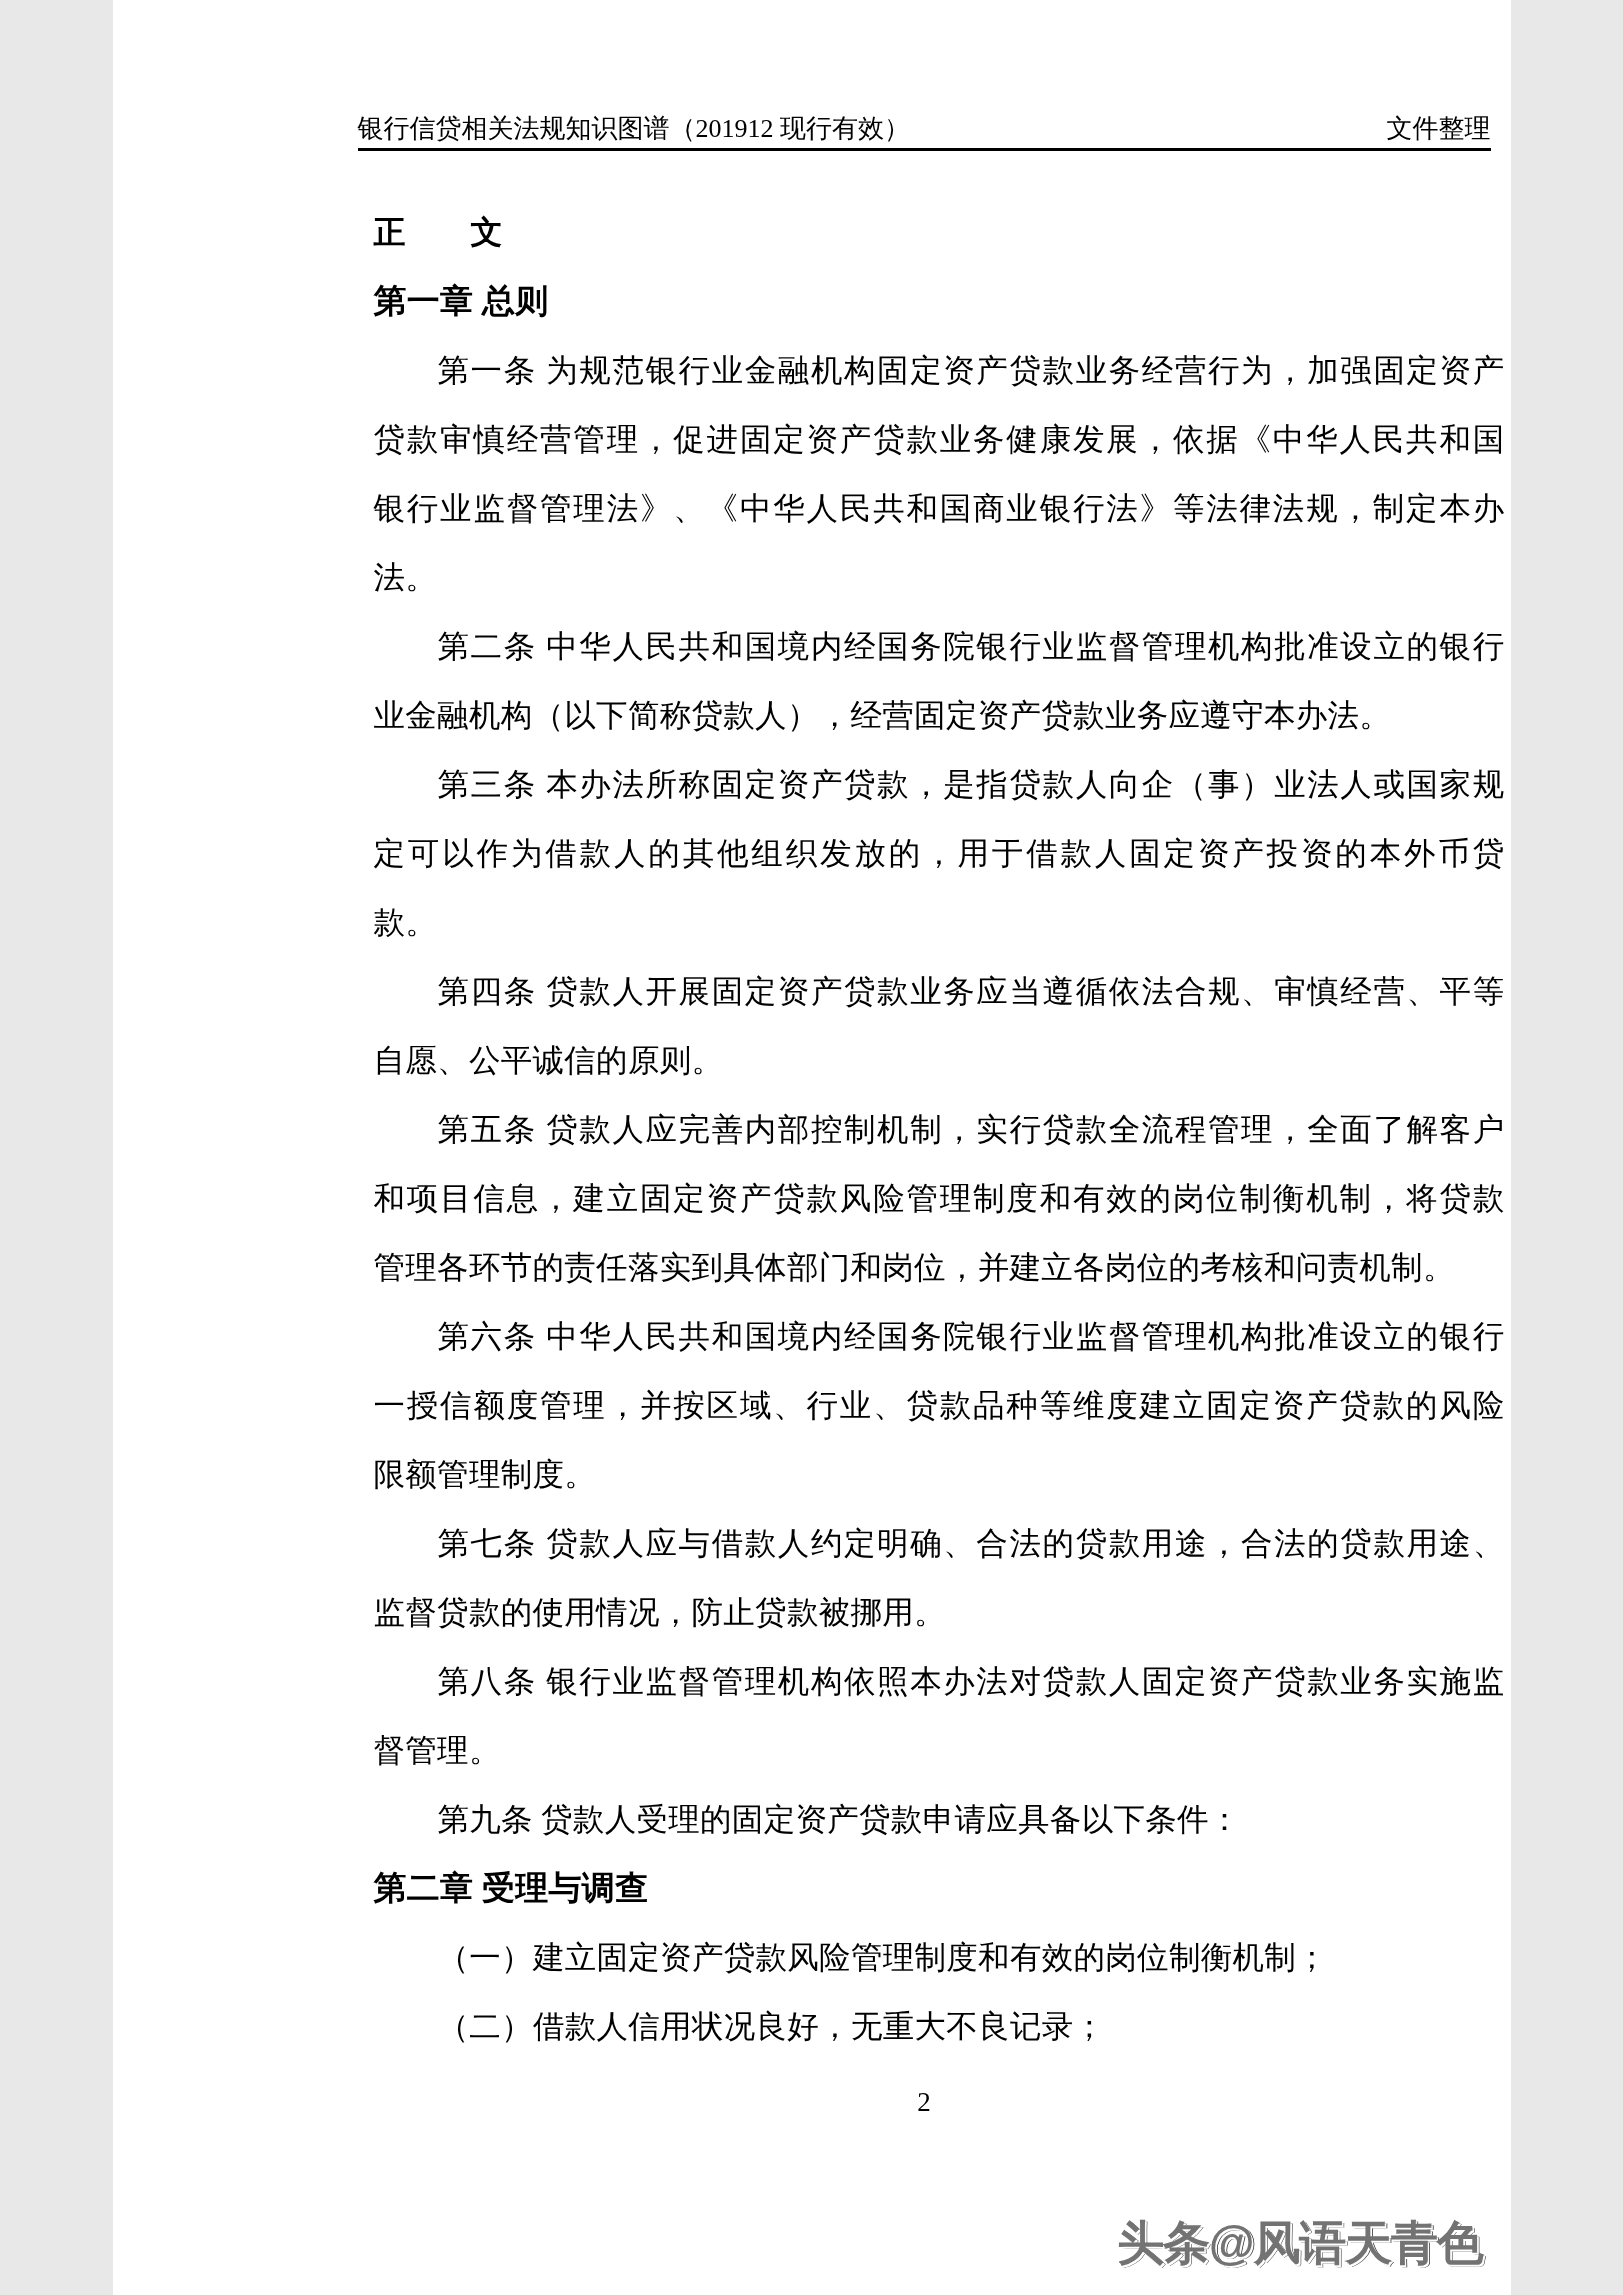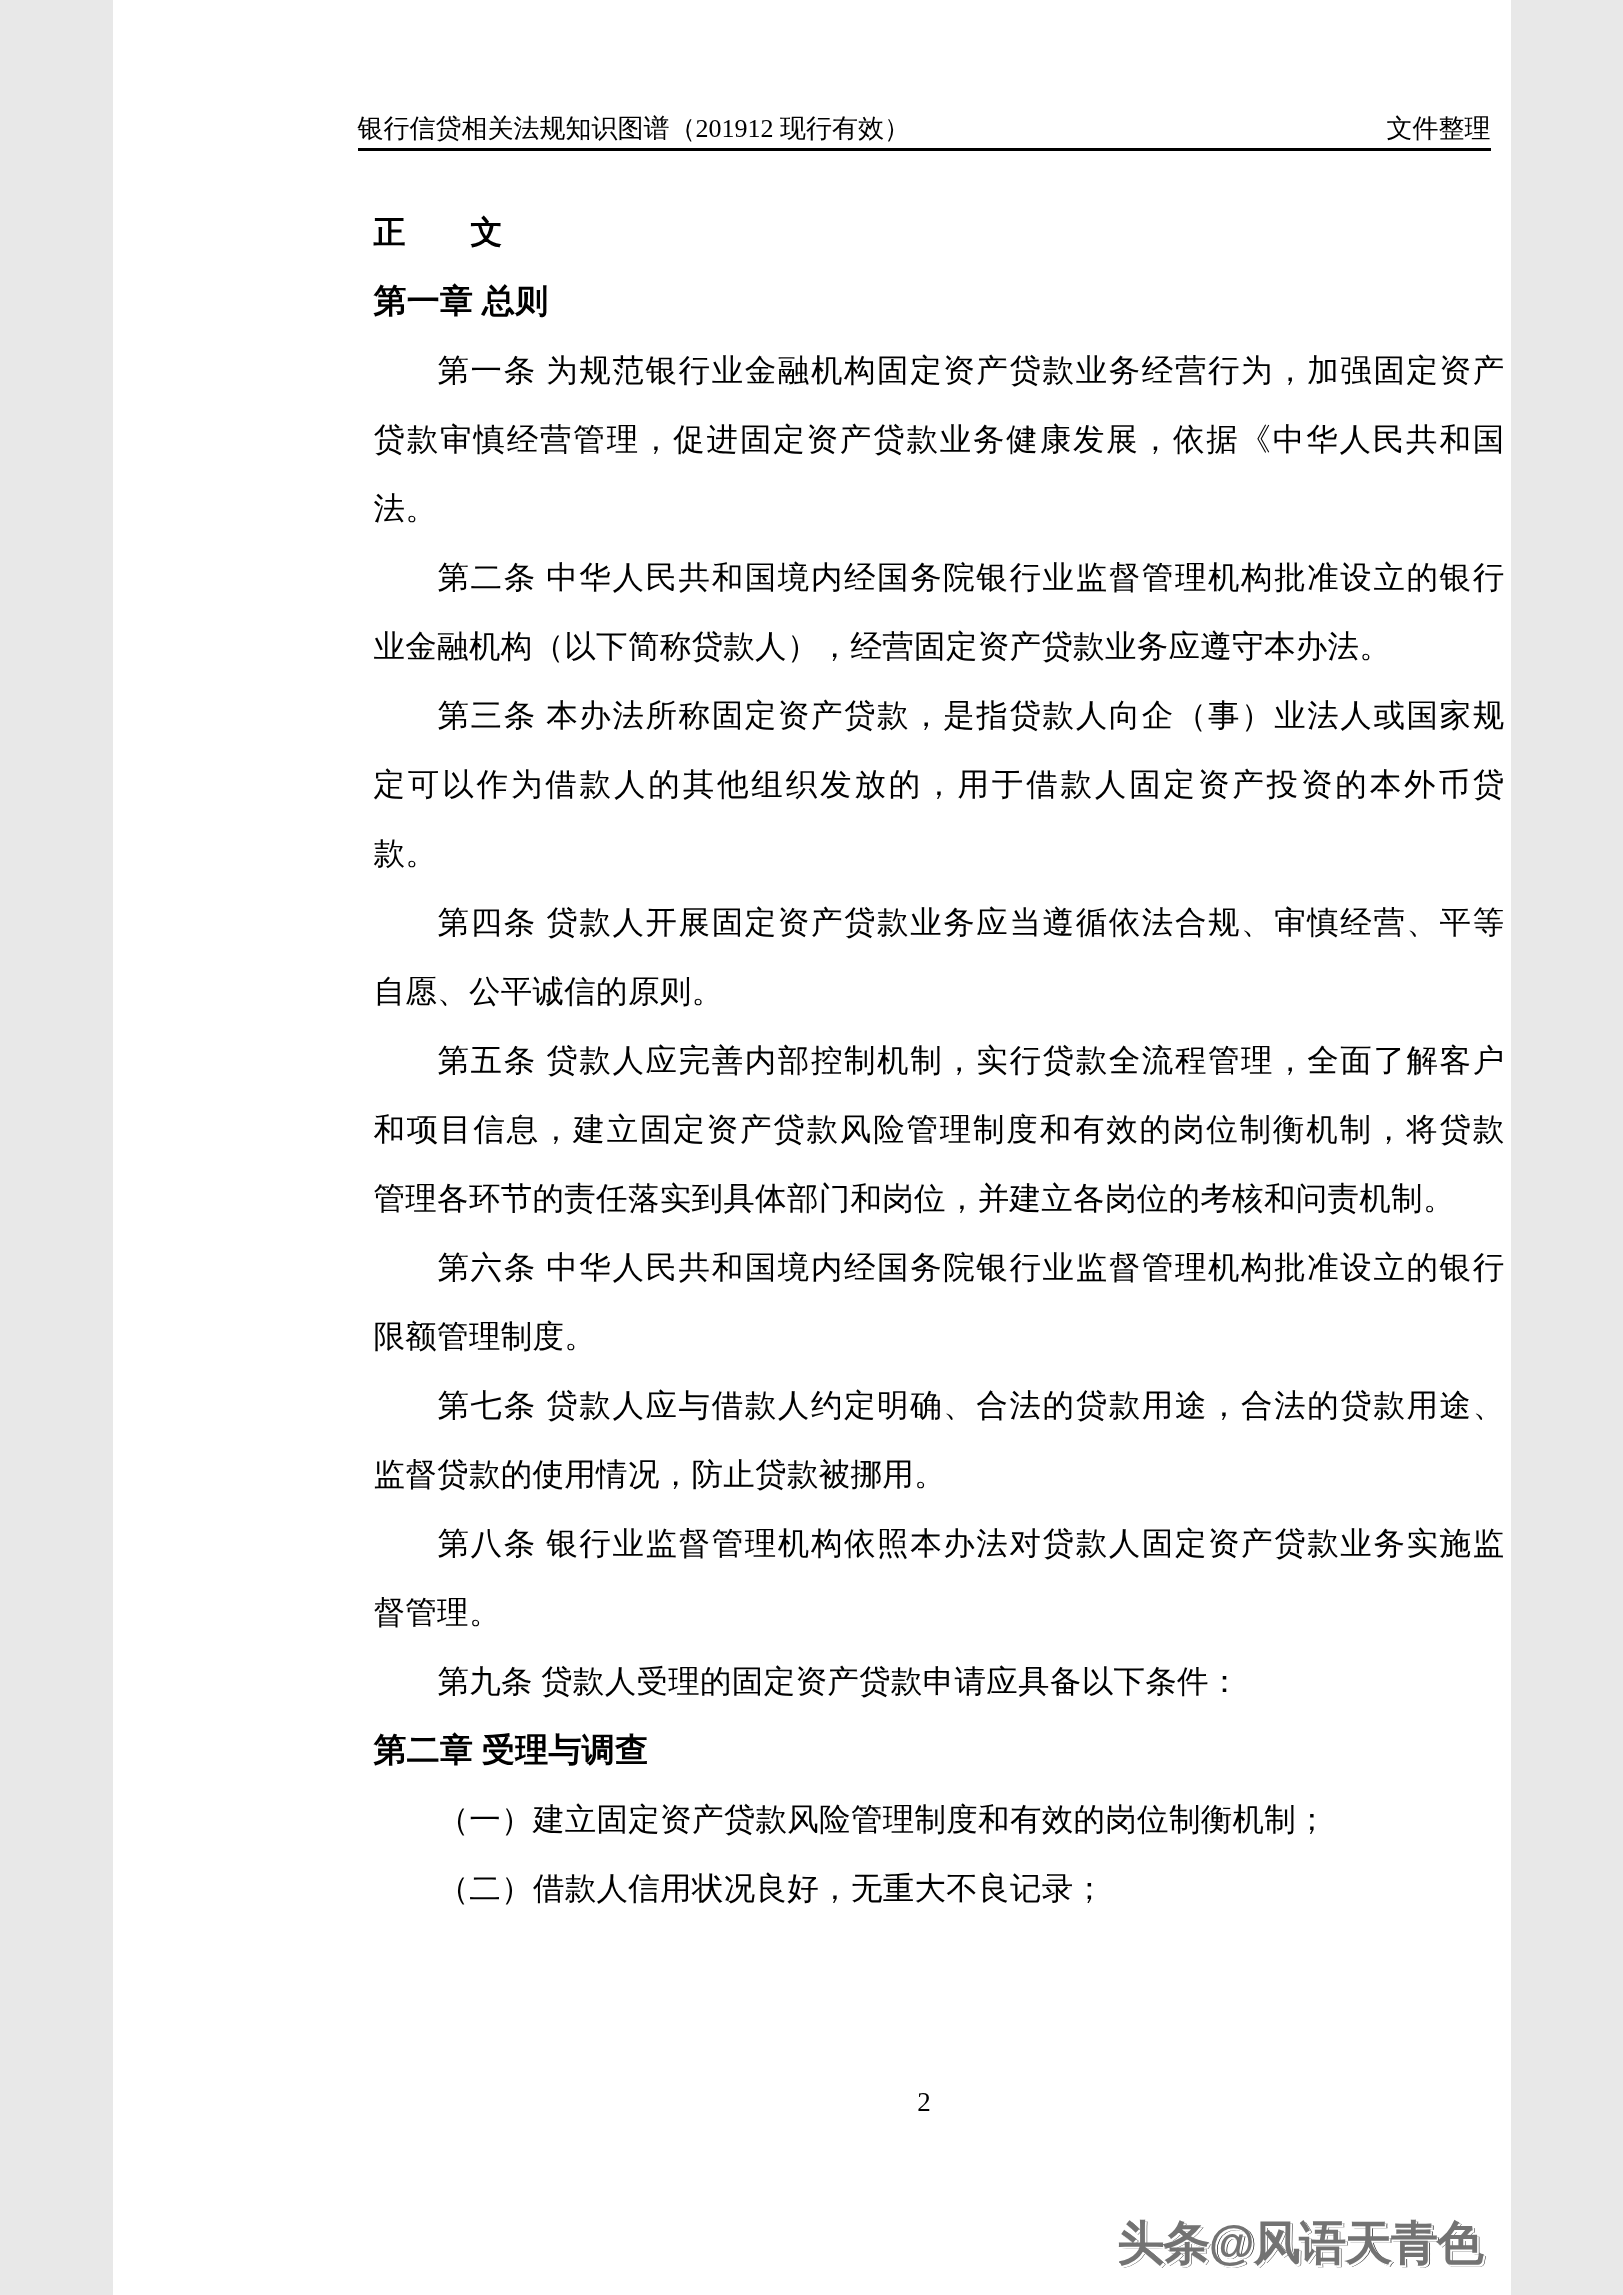--- a/index.html
+++ b/index.html
@@ -67,32 +67,34 @@
   <div class="header">
     <span class="header-title">银行信贷相关法规知识图谱（201912 现行有效）</span>
     <span class="header-right">文件整理</span>
   </div>
 
   <div class="content">
       <div class="ln title-line">正　　文</div>
       <div class="ln heading-line">第一章 总则</div>
       <div class="ln body-line indent fill">第一条 为规范银行业金融机构固定资产贷款业务经营行为，加强固定资产</div>
       <div class="ln body-line fill">贷款审慎经营管理，促进固定资产贷款业务健康发展，依据《中华人民共和国</div>
+      <div class="ln body-line fill">银行业监督管理法》、《中华人民共和国商业银行法》等法律法规，制定本办</div>
       <div class="ln body-line">法。</div>
       <div class="ln body-line indent fill">第二条 中华人民共和国境内经国务院银行业监督管理机构批准设立的银行</div>
       <div class="ln body-line">业金融机构（以下简称贷款人），经营固定资产贷款业务应遵守本办法。</div>
       <div class="ln body-line indent fill">第三条 本办法所称固定资产贷款，是指贷款人向企（事）业法人或国家规</div>
       <div class="ln body-line fill">定可以作为借款人的其他组织发放的，用于借款人固定资产投资的本外币贷</div>
       <div class="ln body-line">款。</div>
       <div class="ln body-line indent fill">第四条 贷款人开展固定资产贷款业务应当遵循依法合规、审慎经营、平等</div>
       <div class="ln body-line">自愿、公平诚信的原则。</div>
       <div class="ln body-line indent fill">第五条 贷款人应完善内部控制机制，实行贷款全流程管理，全面了解客户</div>
       <div class="ln body-line fill">和项目信息，建立固定资产贷款风险管理制度和有效的岗位制衡机制，将贷款</div>
       <div class="ln body-line">管理各环节的责任落实到具体部门和岗位，并建立各岗位的考核和问责机制。</div>
       <div class="ln body-line indent fill">第六条 中华人民共和国境内经国务院银行业监督管理机构批准设立的银行</div>
+      <div class="ln body-line fill">一授信额度管理，并按区域、行业、贷款品种等维度建立固定资产贷款的风险</div>
       <div class="ln body-line">限额管理制度。</div>
       <div class="ln body-line indent fill">第七条 贷款人应与借款人约定明确、合法的贷款用途，合法的贷款用途、</div>
       <div class="ln body-line">监督贷款的使用情况，防止贷款被挪用。</div>
       <div class="ln body-line indent fill">第八条 银行业监督管理机构依照本办法对贷款人固定资产贷款业务实施监</div>
       <div class="ln body-line">督管理。</div>
       <div class="ln body-line indent">第九条 贷款人受理的固定资产贷款申请应具备以下条件：</div>
       <div class="ln heading-line">第二章 受理与调查</div>
       <div class="ln body-line indent">（一）建立固定资产贷款风险管理制度和有效的岗位制衡机制；</div>
       <div class="ln body-line indent">（二）借款人信用状况良好，无重大不良记录；</div>
     </div>

